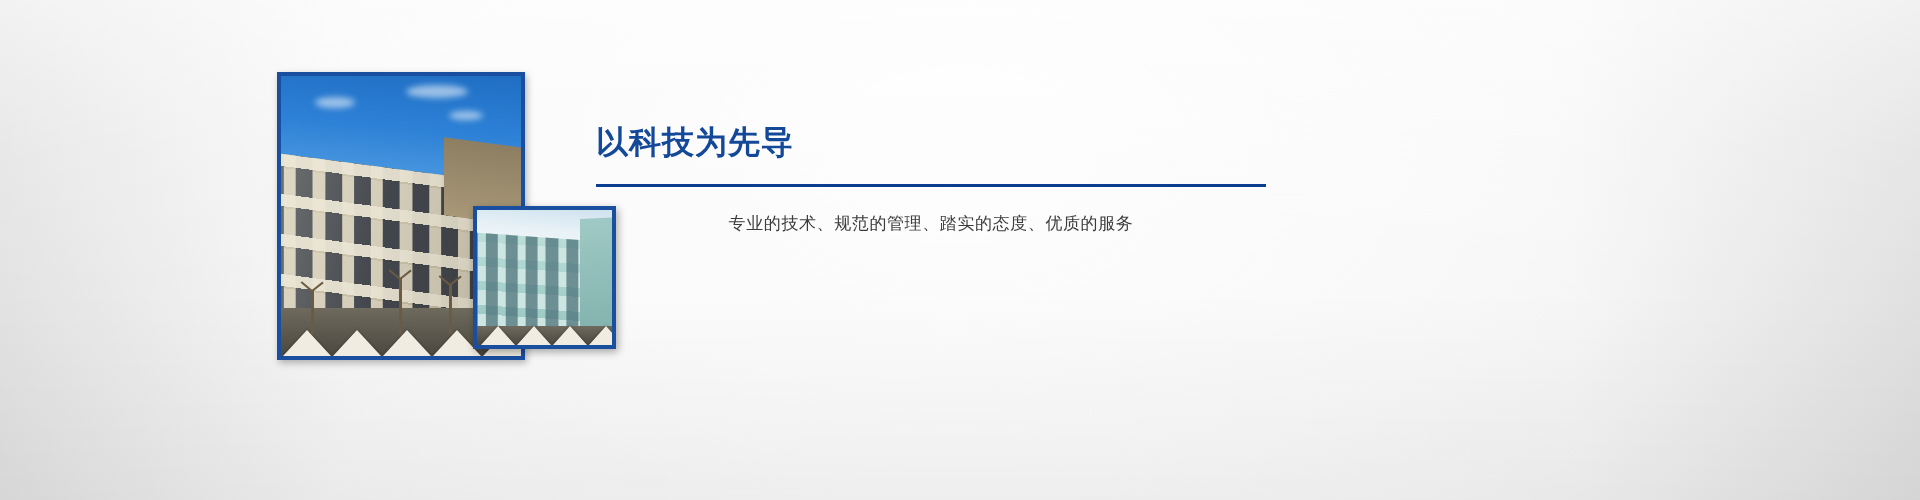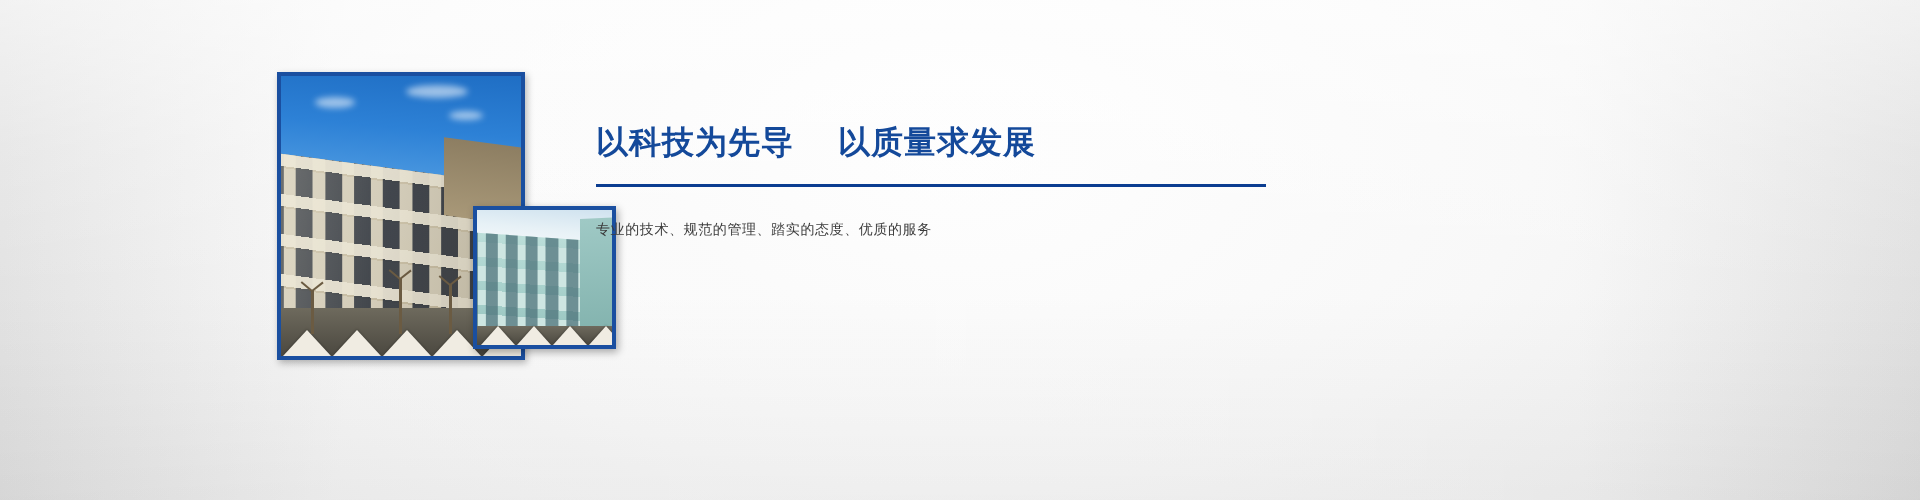--- a/index.html
+++ b/index.html
@@ -241,41 +241,42 @@
 
   .headline {
     display: flex;
     align-items: baseline;
     font-size: 32px;
     line-height: 44px;
     font-weight: bold;
     color: #14499a;
     letter-spacing: 1px;
     white-space: nowrap;
+    flex-direction: column;
   }
   .headline .seg {
     color: #14499a;
   }
   .headline .gap {
     display: inline-block;
     width: 44px;
   }
 
   .divider {
     margin-top: 20px;
     width: 670px;
     height: 3px;
     background: #0b3d91;
   }
 
   .subtitle {
-    margin-top: 29px;
-    text-align: left;
+    margin-top: 23px;
+    text-align: center;
     width: 670px;
-    font-size: 14px;
+    font-size: 17px;
     line-height: 26px;
     color: #3c3c3c;
     letter-spacing: 0.6px;
     white-space: nowrap;
   }
 </style>
 </head>
 <body>
 
 <div class="banner">
@@ -321,21 +322,20 @@
       </div>
     </div>
 
   </div>
 
   <div class="text-block">
 
     <div class="headline">
       <span class="seg">以科技为先导</span>
       <span class="gap"></span>
-      <span class="seg">以质量求发展</span>
       <span class="gap"></span>
     </div>
 
     <div class="divider"></div>
 
     <div class="subtitle">专业的技术、规范的管理、踏实的态度、优质的服务</div>
 
   </div>
 
 </div>

